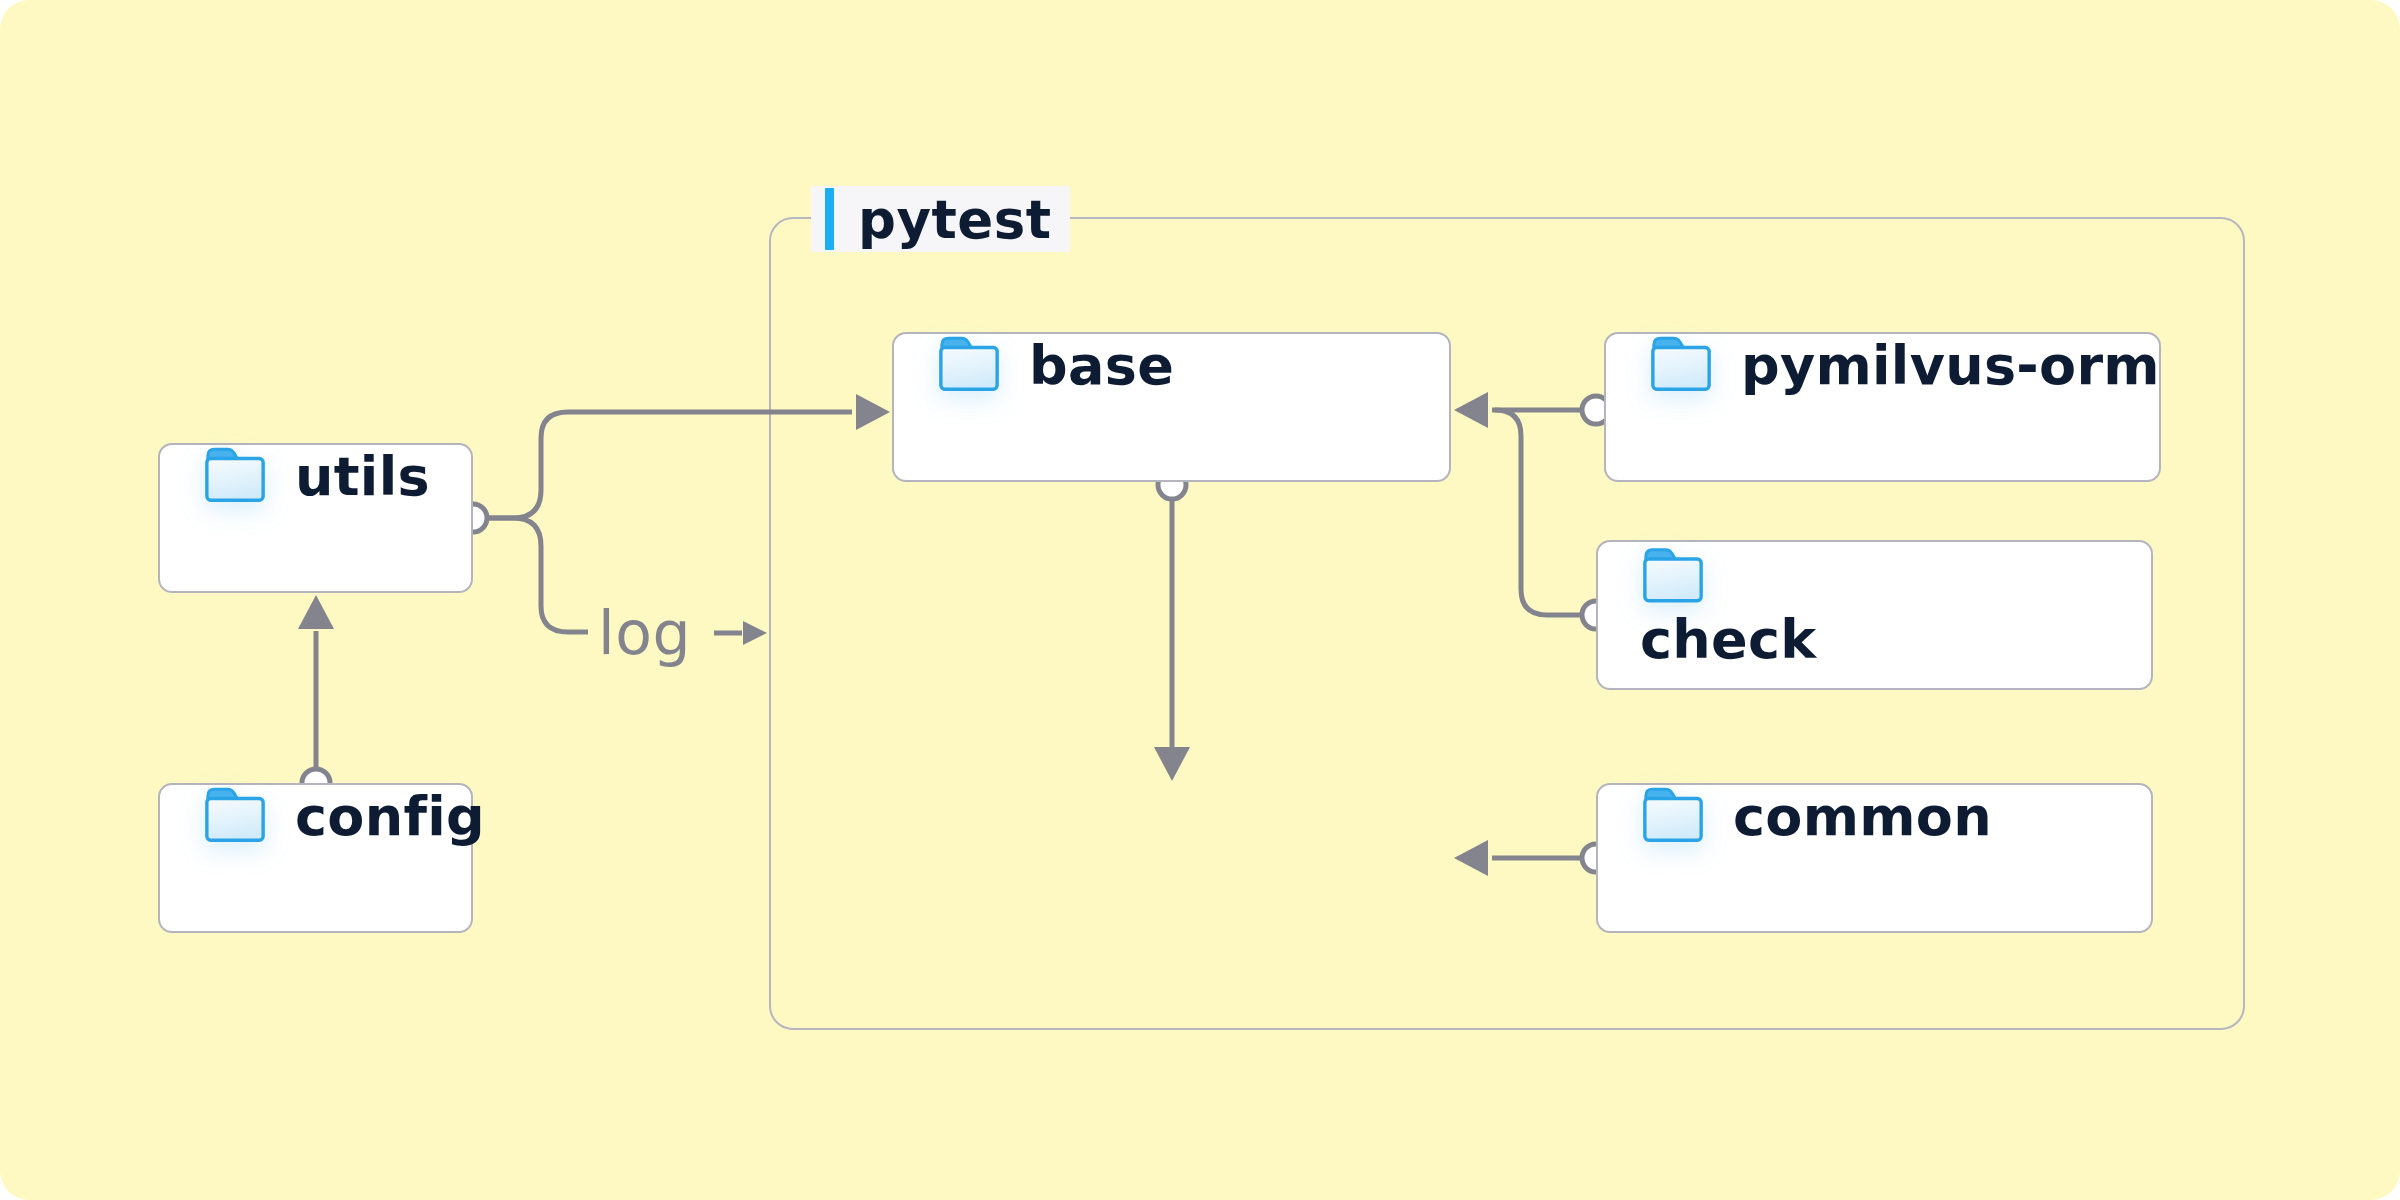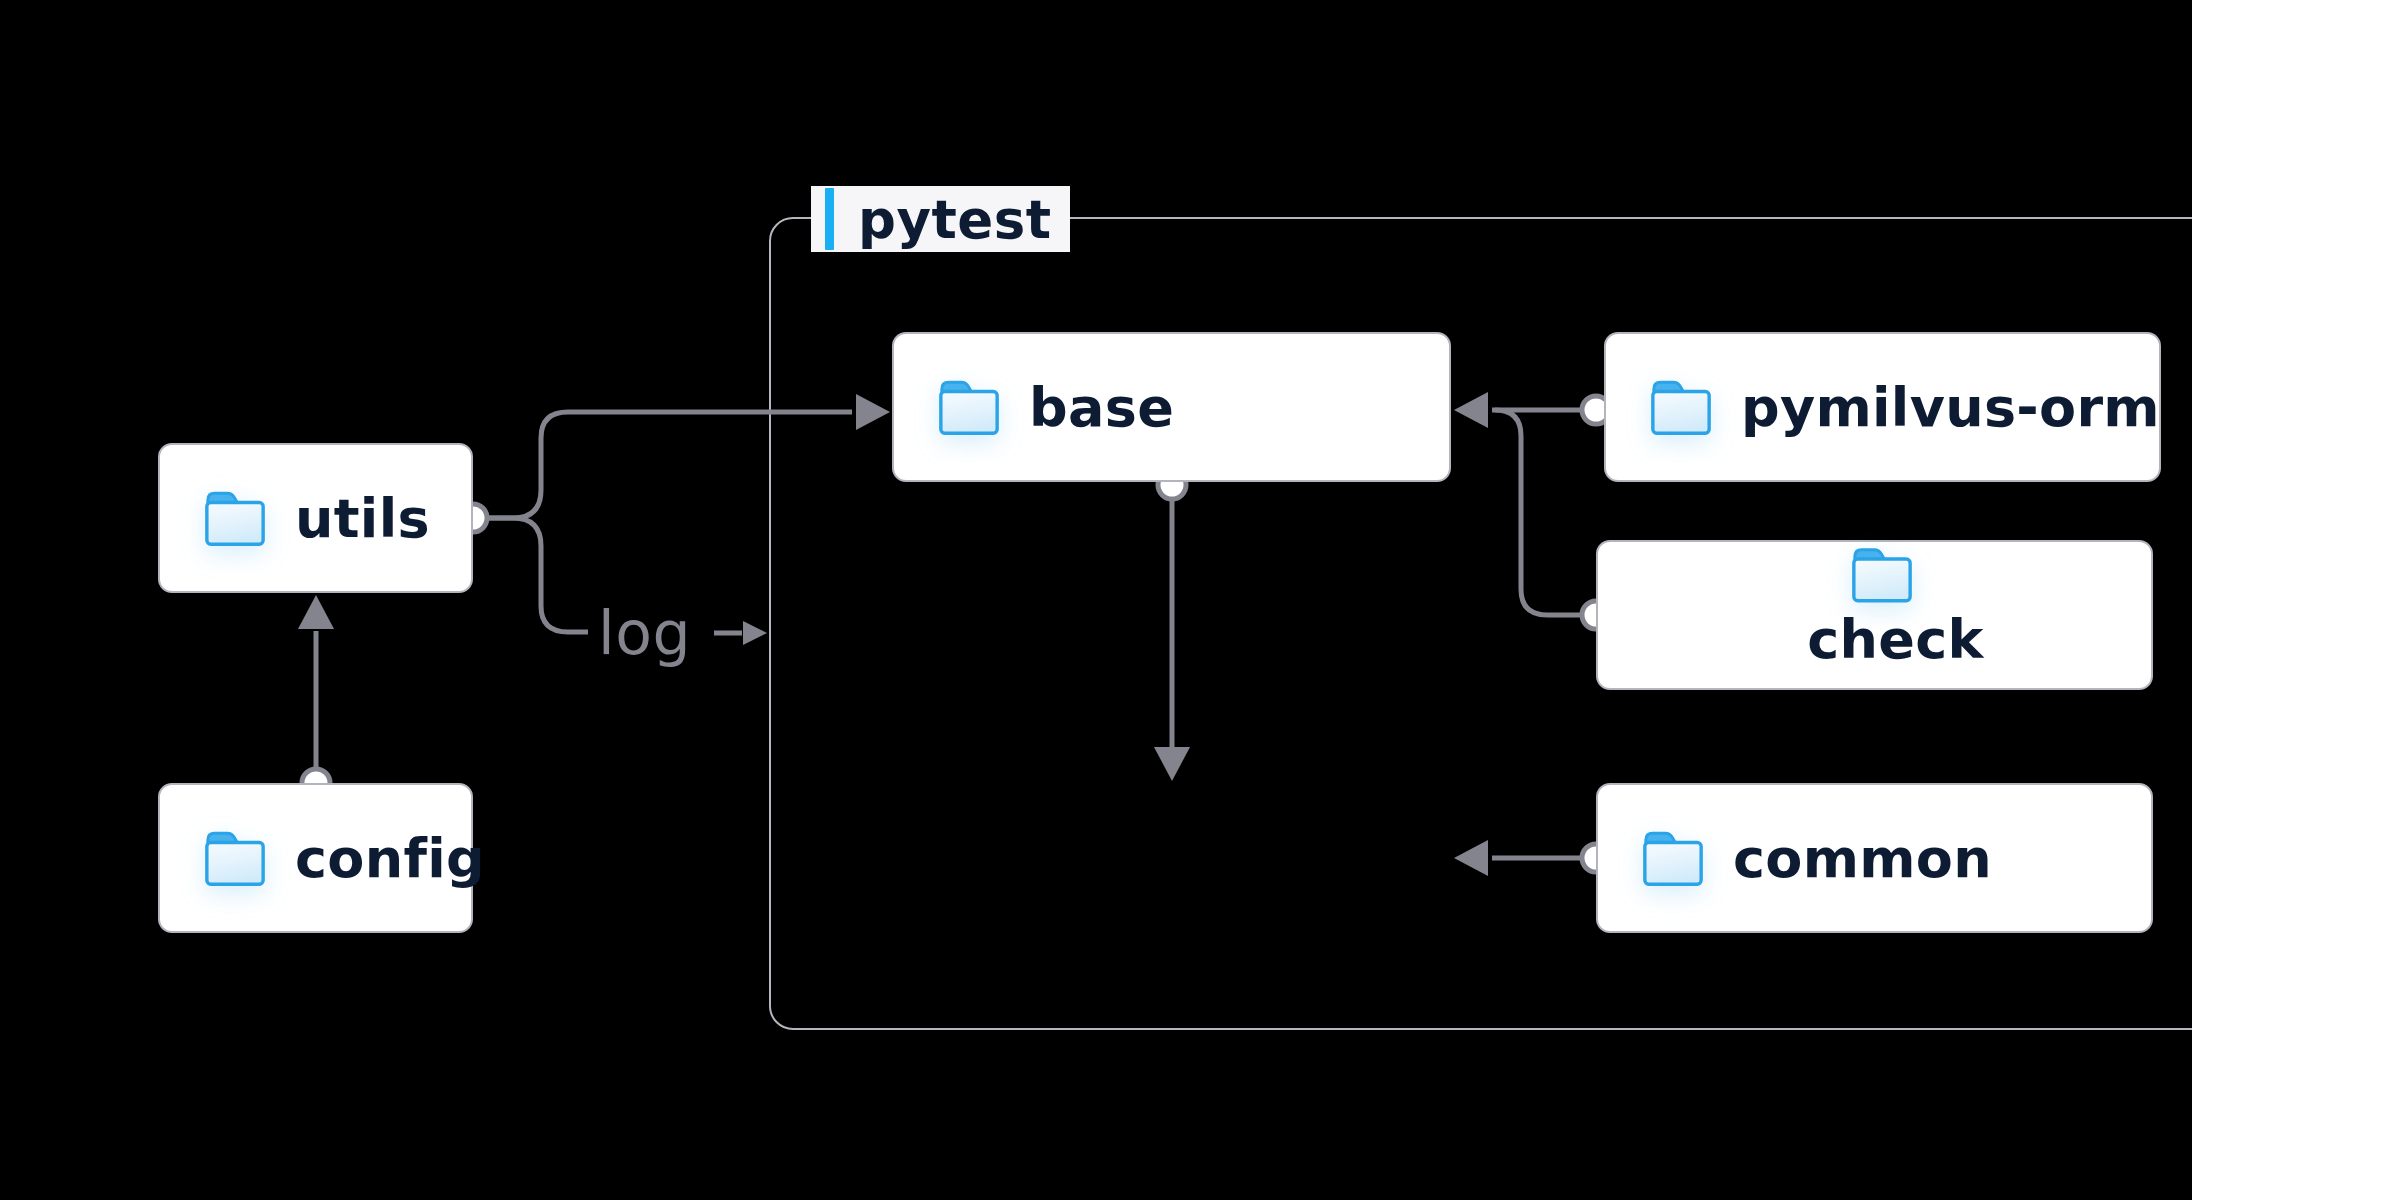--- a/index.html
+++ b/index.html
@@ -1,21 +1,22 @@
 <!DOCTYPE html>
 <html><head>
 <meta charset="utf-8">
 <style>
   html,body { margin:0; padding:0; }
   .canvas {
     position:relative;
-    width:2192px; height:1200px;
-    background:#000000;
+    width:2400px; height:1200px;
+    background:#fef9c3;
     overflow:hidden;
     font-family:"DejaVu Sans","Liberation Sans",sans-serif;
+    border-radius:29px;
   }
   
   .wires {
     position:absolute; left:0; top:0;
     width:2400px; height:1200px;
     pointer-events:none;
   }
   
   .group {
     position:absolute;
@@ -44,21 +45,21 @@
     color:#0d1b33;
     letter-spacing:0.5px;
   }
   
   .node {
     position:absolute;
     background:#ffffff;
     border:2px solid #b4b4bf;
     border-radius:14px;
     box-sizing:border-box;
-    display:flex; align-items:center;
+    display:flex; 
     padding-left:42px;
   }
   .node .folder { width:66px; height:59px; flex:0 0 66px; margin-right:27px;
     filter:drop-shadow(0 8px 12px rgba(42,164,231,0.18)); }
   .node-label {
     font-size:54px; font-weight:700;
     color:#0d1b33;
     letter-spacing:0.3px;
     white-space:nowrap;
   }

